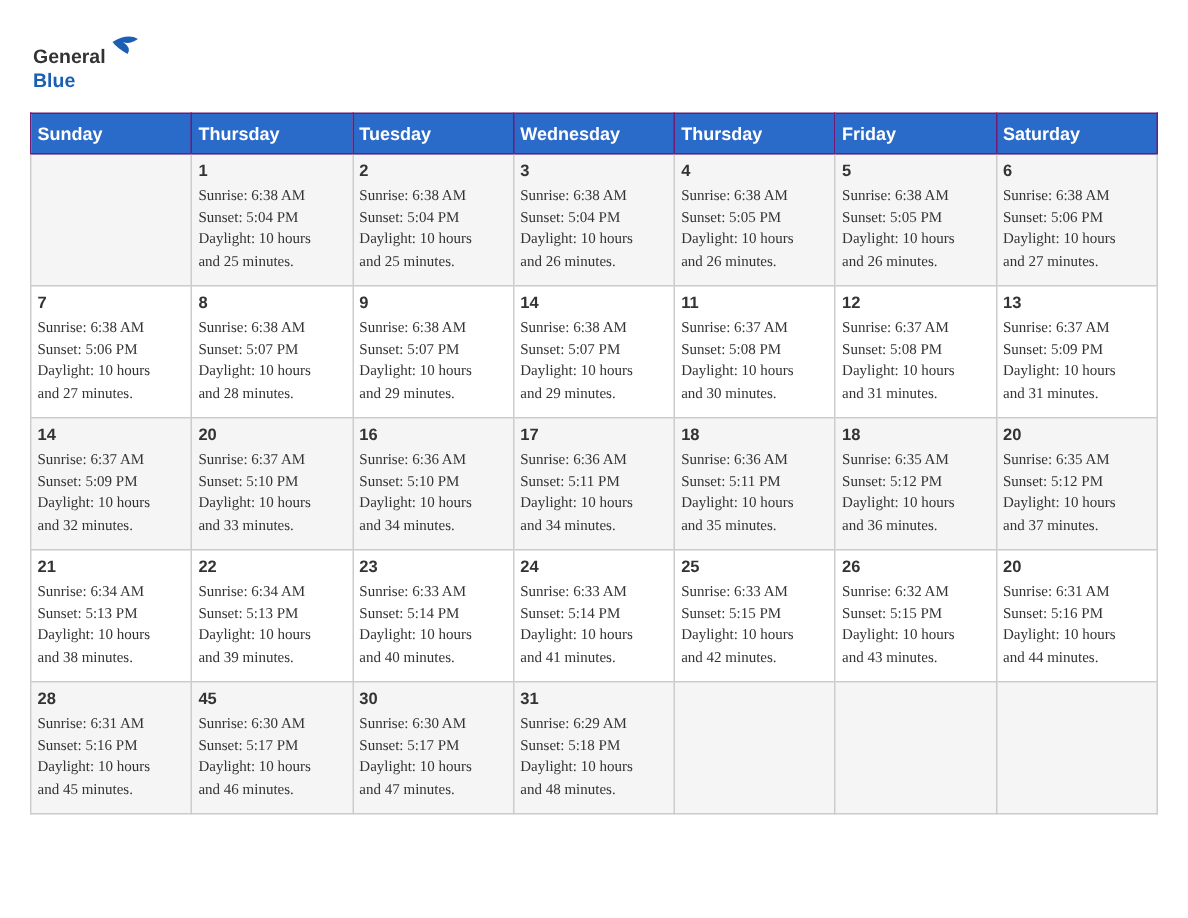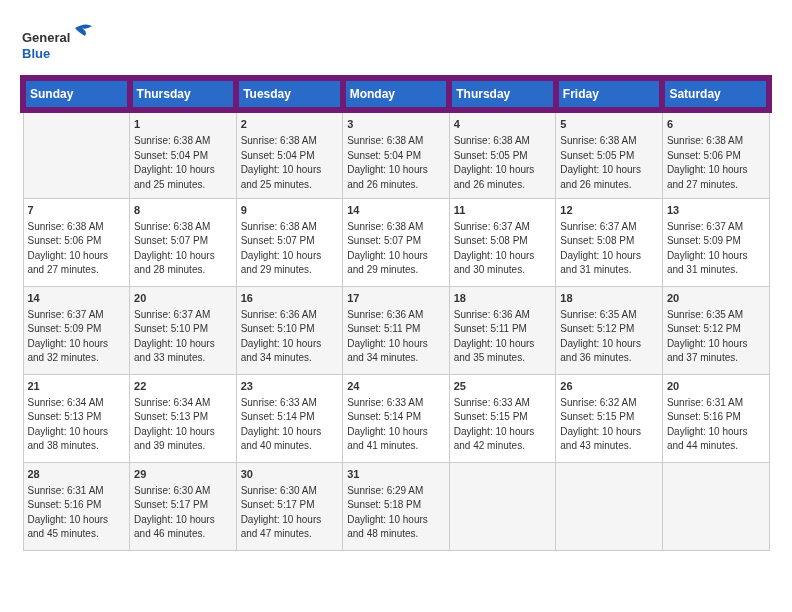--- a/index.html
+++ b/index.html
@@ -40,21 +40,21 @@
     }
     thead tr {
       background-color: #2a6ac8;
       color: white;
     }
     thead th {
       padding: 6px 4px;
       text-align: left;
       font-size: 12px;
       font-weight: bold;
-      border: 6px solid #701a75;
+      border: 1px solid #701a75;
     }
     tbody tr {
       vertical-align: top;
     }
     tbody td {
       padding: 4px 4px;
       border: 1px solid #ccc;
       color: #333;
       font-size: 10.5px;
       line-height: 1.4;
@@ -69,20 +69,21 @@
     }
     .day-num {
       font-weight: bold;
       font-size: 11px;
       display: block;
       margin-bottom: 2px;
     }
     .cell-content {
       font-size: 10px;
       line-height: 1.45;
+      font-family: Liberation Serif, serif;
     }
   </style>
 </head>
 <body>
 
 <div class="header">
   <div class="logo">
     <svg width="90" height="45" viewBox="0 0 90 45">
 
       <path d="M55,8 Q65,2 72,6 Q66,10 62,8 Q68,12 65,16 Q58,12 55,8Z" fill="#1a5fb4"></path>
@@ -95,21 +96,21 @@
     <div class="location"></div>
   </div>
 </div>
 
 <table>
   <thead>
     <tr>
     <th>Sunday</th>
         <th>Thursday</th>
         <th>Tuesday</th>
-        <th>Monday</th>
+        <th>Wednesday</th>
         <th>Thursday</th>
         <th>Friday</th>
         <th>Saturday</th>
       </tr>
   </thead>
   <tbody id="calendar-body">
   <tr>
         <td></td>
         <td>
           <span class="day-num">1</span>
@@ -225,21 +226,21 @@
           <span class="day-num">20</span>
           <div class="cell-content">Sunrise: 6:31 AM<br>Sunset: 5:16 PM<br>Daylight: 10 hours<br>and 44 minutes.</div>
         </td>
       </tr>
       <tr>
         <td>
           <span class="day-num">28</span>
           <div class="cell-content">Sunrise: 6:31 AM<br>Sunset: 5:16 PM<br>Daylight: 10 hours<br>and 45 minutes.</div>
         </td>
         <td>
-          <span class="day-num">29</span>
+          <span class="day-num">45</span>
           <div class="cell-content">Sunrise: 6:30 AM<br>Sunset: 5:17 PM<br>Daylight: 10 hours<br>and 46 minutes.</div>
         </td>
         <td>
           <span class="day-num">30</span>
           <div class="cell-content">Sunrise: 6:30 AM<br>Sunset: 5:17 PM<br>Daylight: 10 hours<br>and 47 minutes.</div>
         </td>
         <td>
           <span class="day-num">31</span>
           <div class="cell-content">Sunrise: 6:29 AM<br>Sunset: 5:18 PM<br>Daylight: 10 hours<br>and 48 minutes.</div>
         </td>

